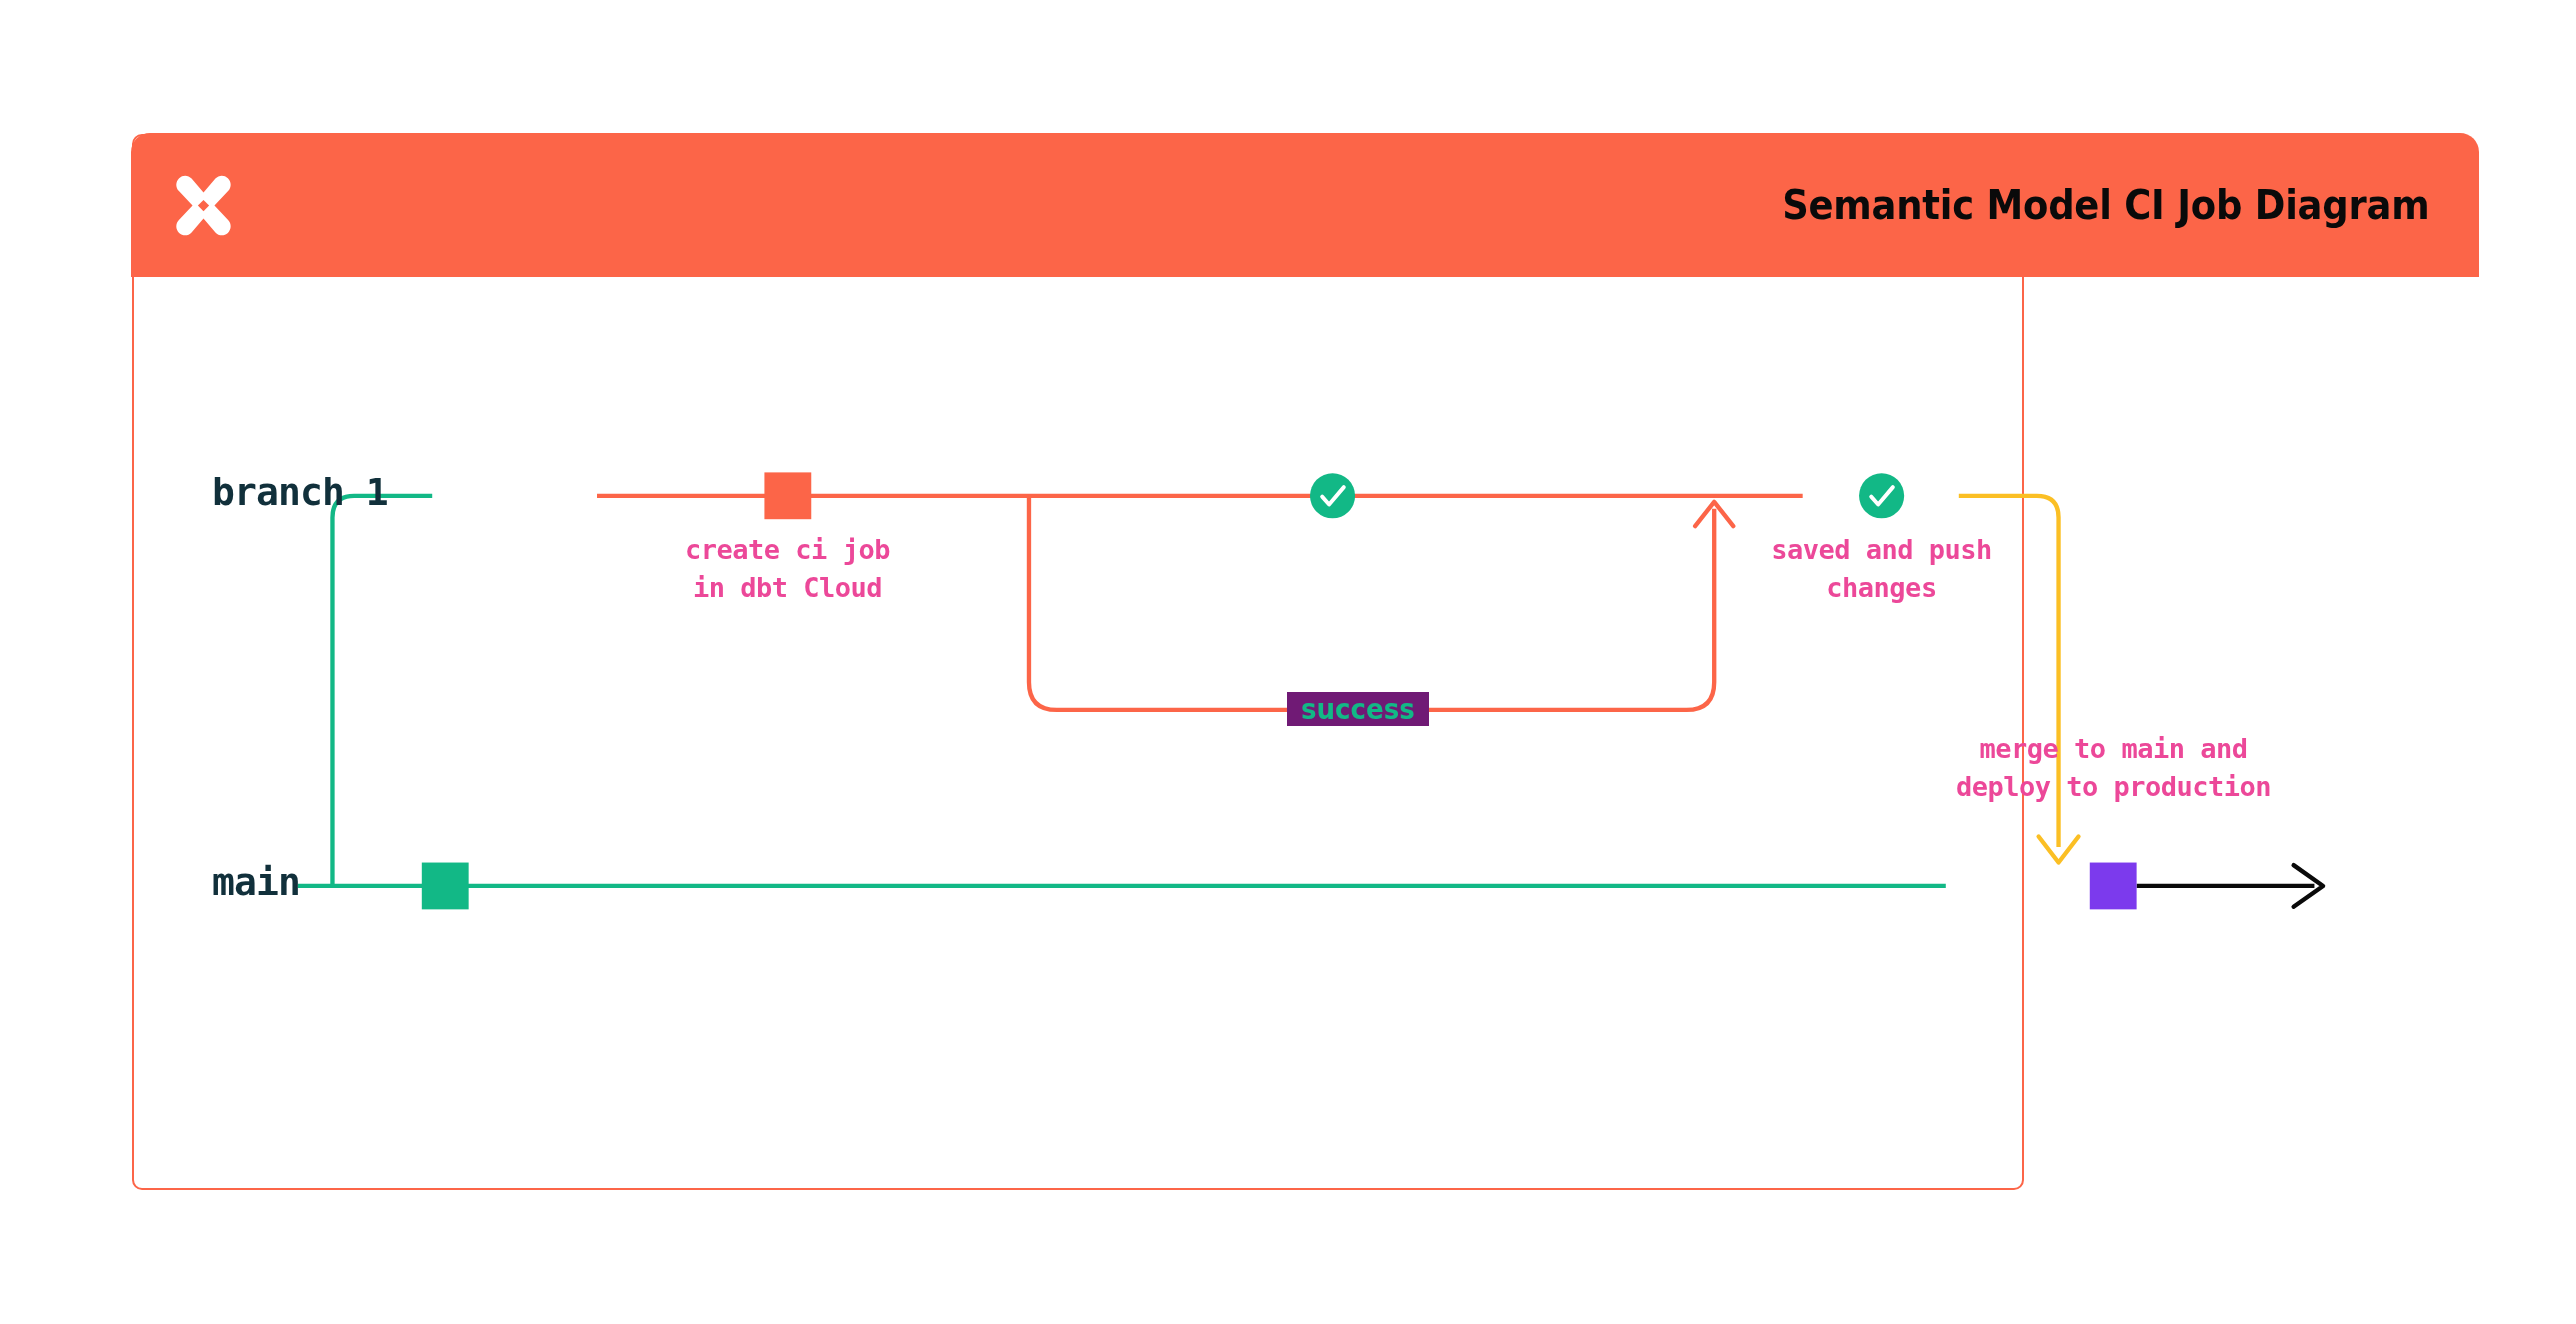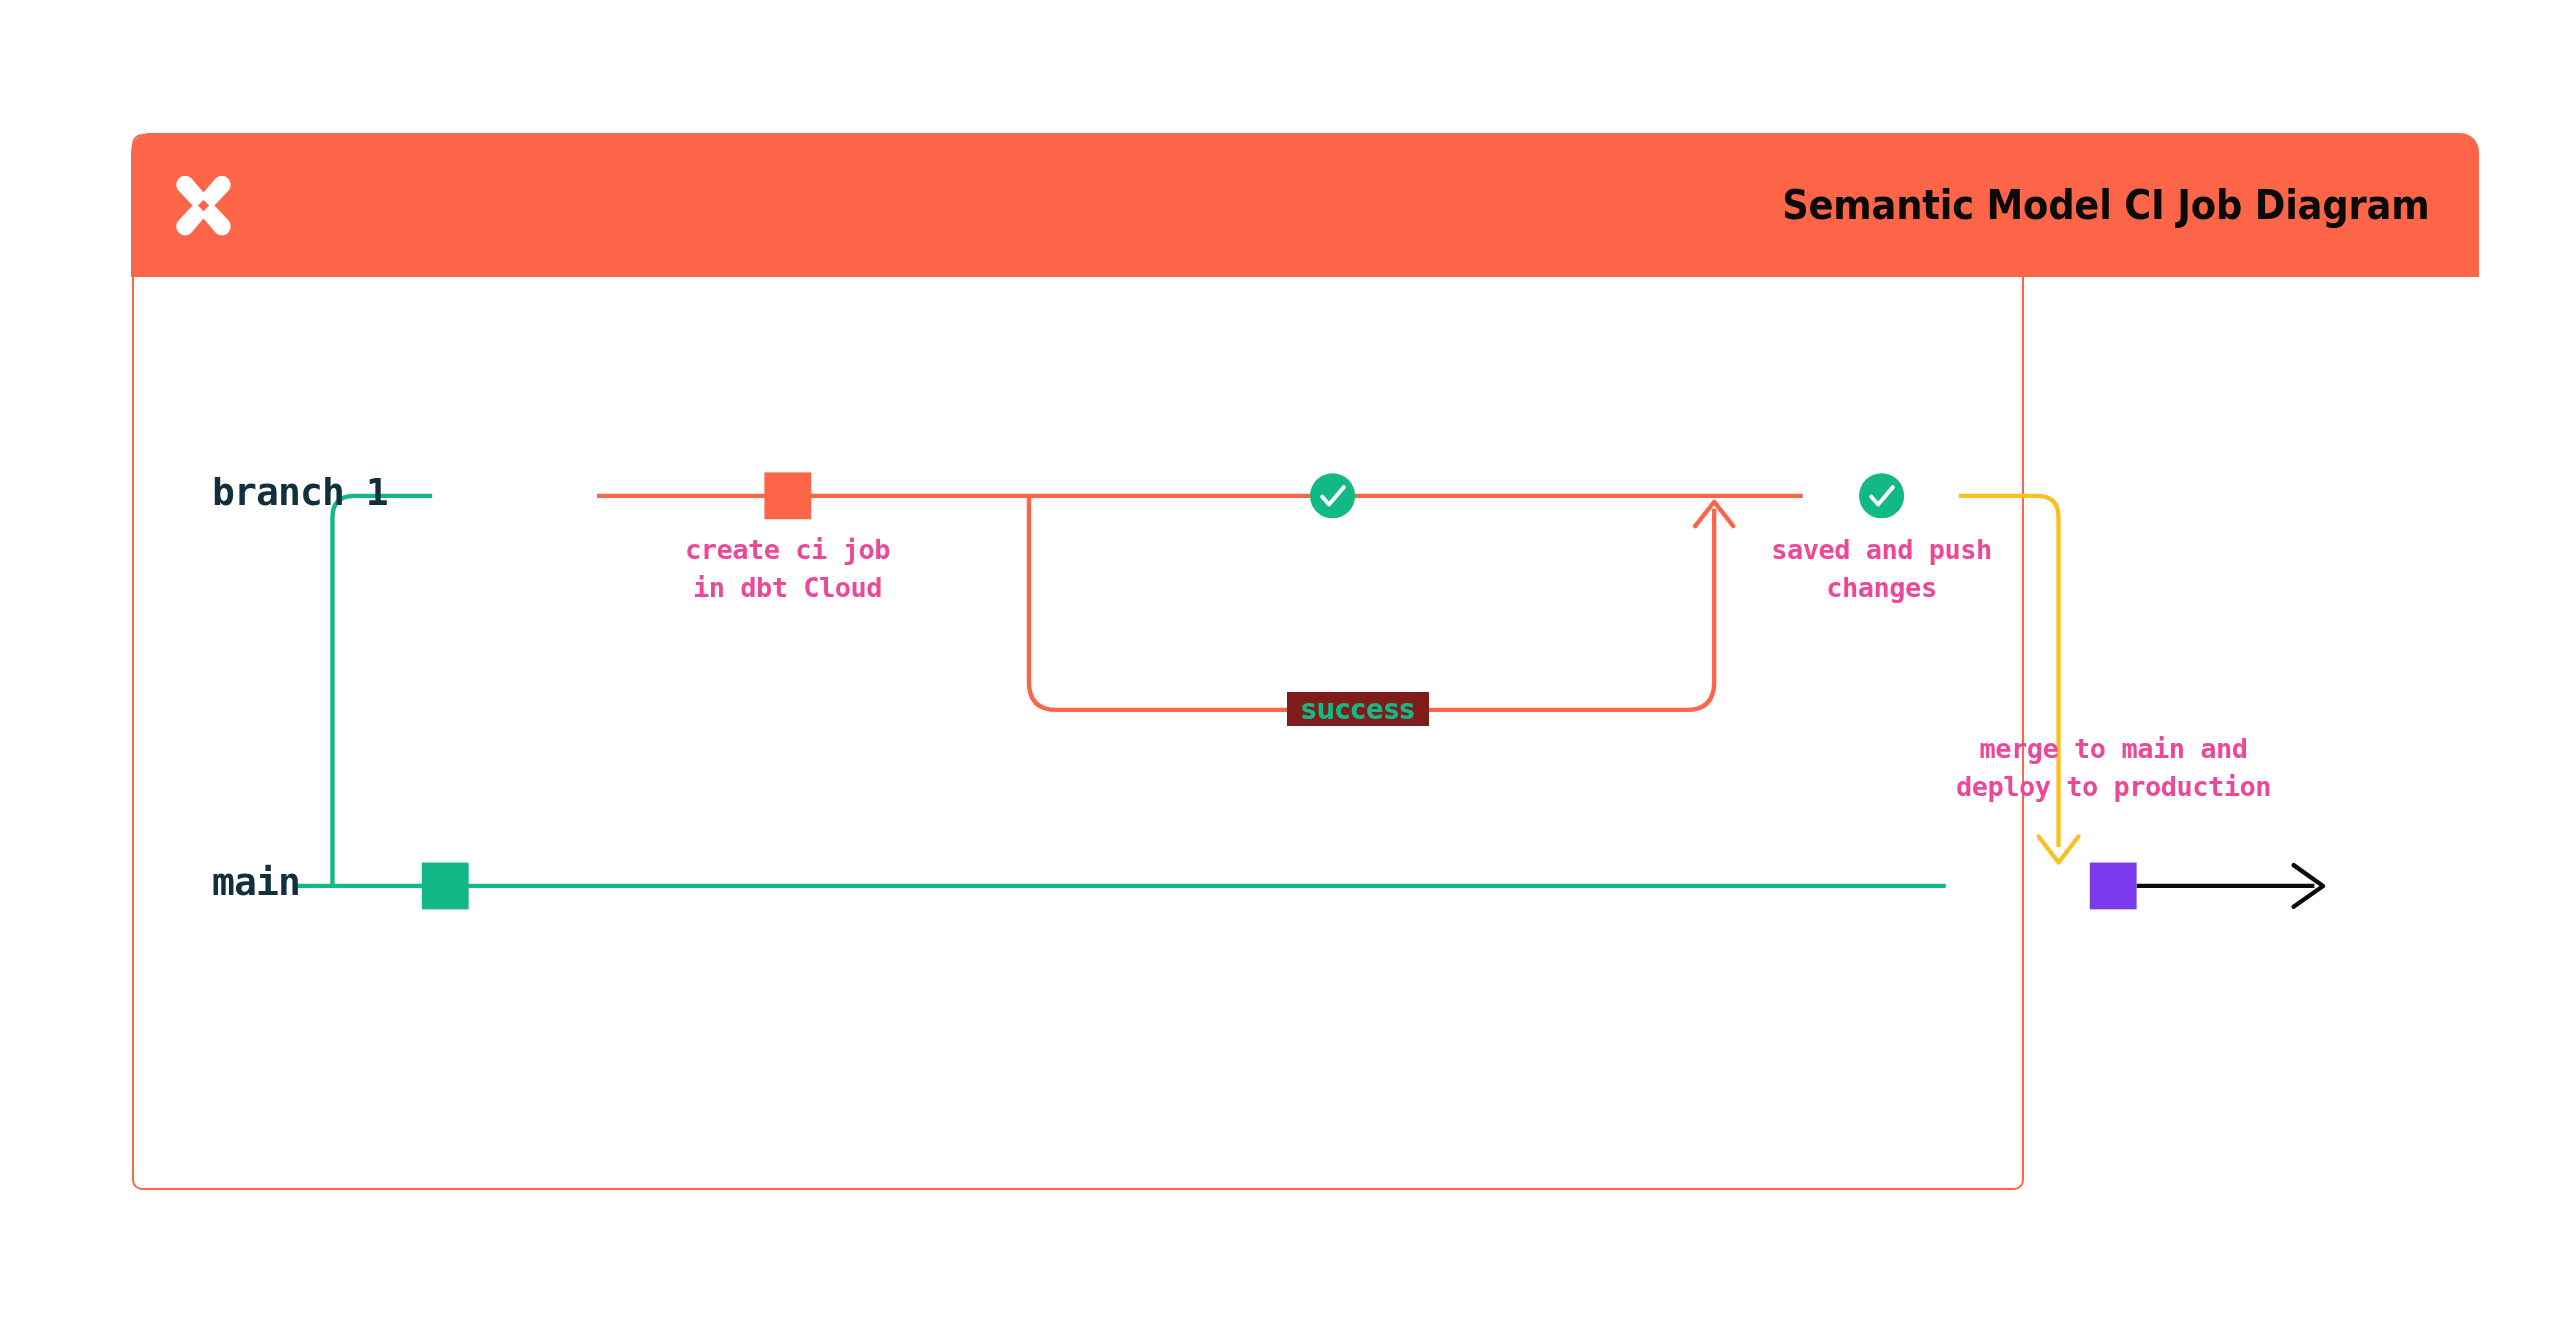--- a/index.html
+++ b/index.html
@@ -96,21 +96,21 @@
     text-align: center;
     white-space: pre;
     letter-spacing: -0.5px;
   }
   .edge-label {
     position: absolute;
     color: #12B886;
     font-family: "Liberation Sans Narrow", "DejaVu Sans Condensed", "Liberation Sans", sans-serif;
     font-size: 29px;
     font-weight: 700;
-    background: #7f1d1d;
+    background: #701a75;
     padding: 0 14px;
     white-space: nowrap;
   }
 </style>
 </head>
 <body>
 
 <div id="card">
 
   <div id="header">

